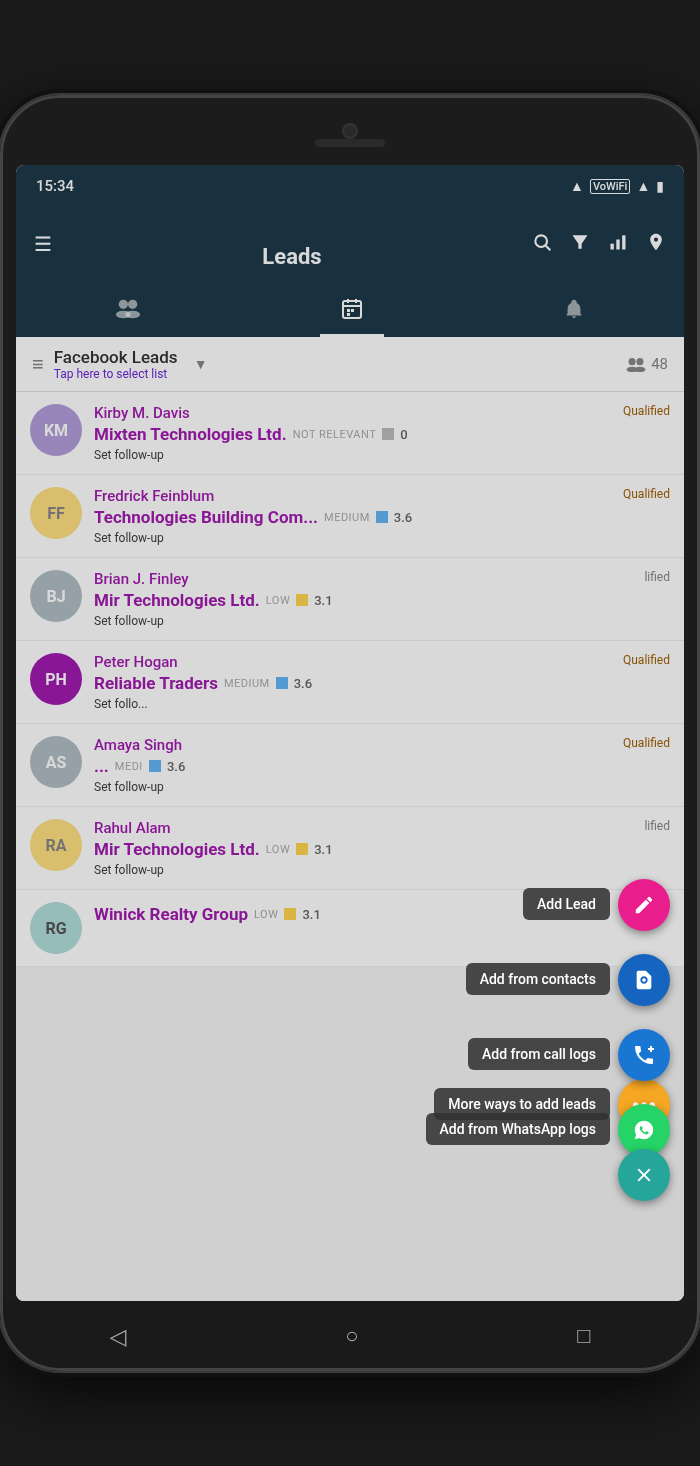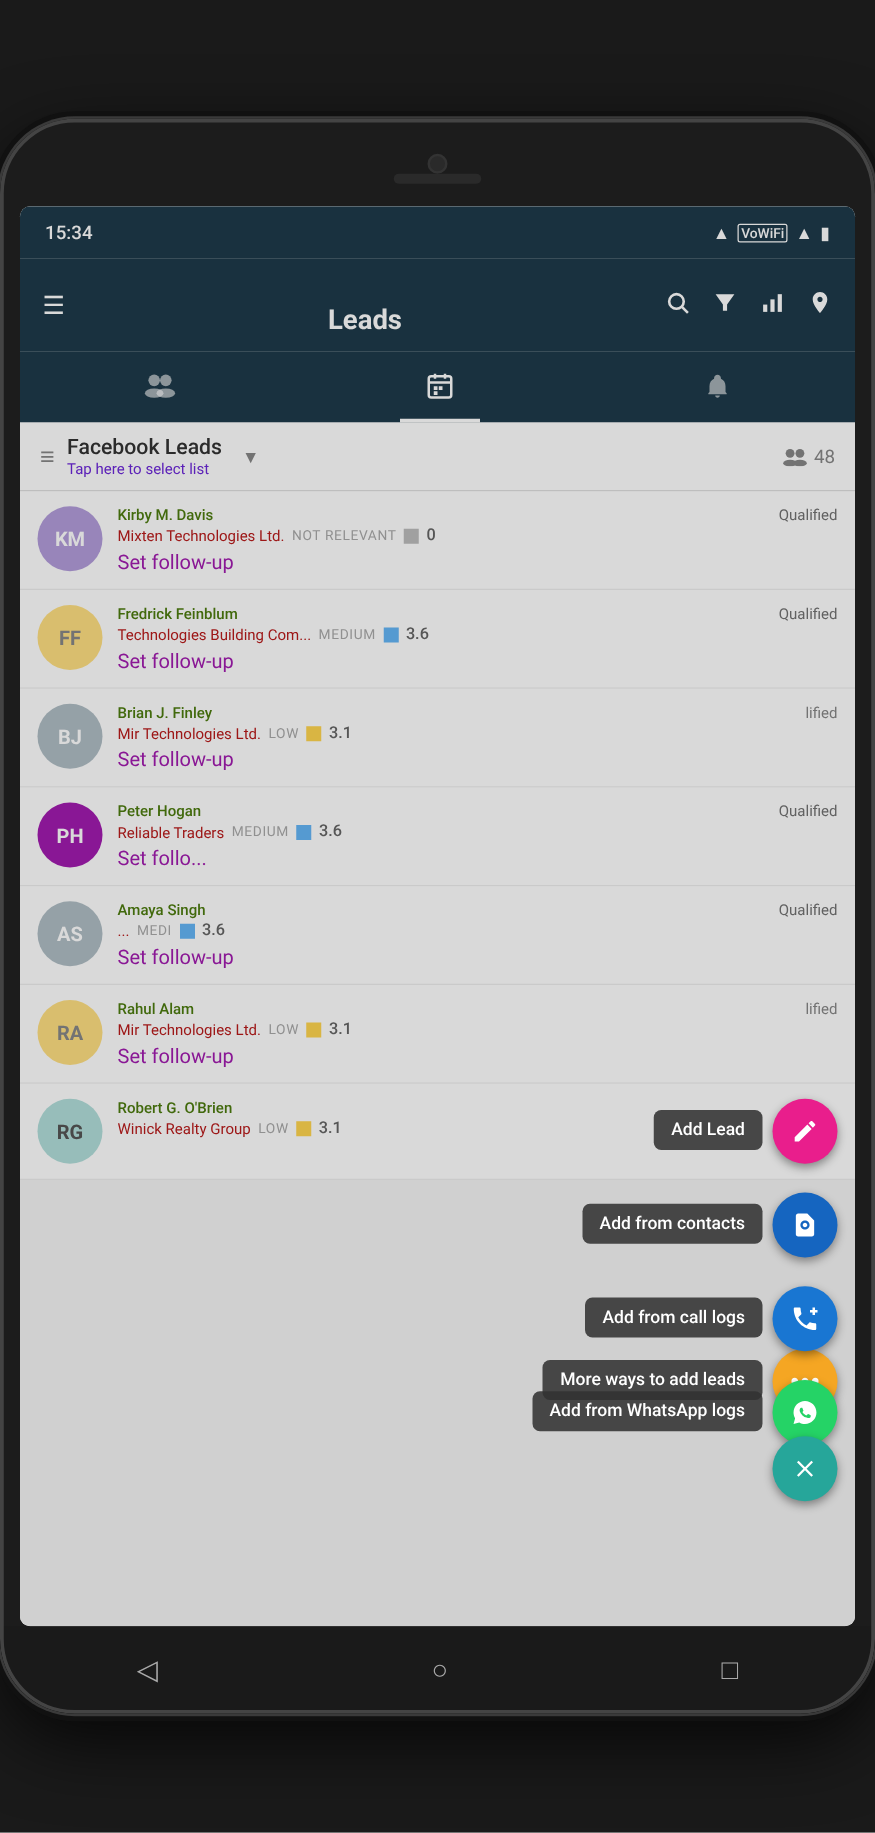--- a/index.html
+++ b/index.html
@@ -238,57 +238,58 @@
       flex: 1;
     }
 
     .lead-name-row {
       display: flex;
       justify-content: space-between;
       align-items: flex-start;
     }
 
     .lead-name {
-      font-size: 12px;
-      color: #4d7c0f;
+      font-size: 15px;
+      color: #a21caf;
       font-weight: 500;
     }
 
     .lead-status {
       font-size: 12px;
-      color: #737373;
+      color: #a16207;
     }
 
     .lead-company-row {
       display: flex;
       align-items: center;
       gap: 6px;
       margin-top: 2px;
     }
 
     .lead-company {
-      font-size: 12px;
-      color: #b91c1c;
+      font-size: 17px;
+      color: #a21caf;
+      font-weight: bold;
     }
 
     .lead-tag {
       font-size: 11px;
       color: #aaa;
       letter-spacing: 0.5px;
     }
 
     .lead-score {
       font-size: 13px;
       color: #666;
       font-weight: 500;
     }
 
     .lead-followup {
-      font-size: 16px;
-      color: #a21caf;
+      font-size: 12px;
+      color: #404040;
       margin-top: 4px;
     }
 
     
     .fab-container {
       position: absolute;
       bottom: 0;
       right: 0;
       left: 0;
       top: 0;
@@ -602,23 +603,20 @@
             <span style="display:inline-block;width:12px;height:12px;background:#ffd54f;vertical-align:middle;"></span>
             <span class="lead-score">3.1</span>
           </div>
           <div class="lead-followup">Set follow-up</div>
         </div>
       </div>
 
       <div class="lead-item">
         <div class="avatar" style="background:#b2dfdb;color:#555;">RG</div>
         <div class="lead-info">
-          <div class="lead-name-row">
-            <span class="lead-name">Robert G. O'Brien</span>
-          </div>
           <div class="lead-company-row">
             <span class="lead-company">Winick Realty Group</span>
             <span class="lead-tag">LOW</span>
             <span style="display:inline-block;width:12px;height:12px;background:#ffd54f;vertical-align:middle;"></span>
             <span class="lead-score">3.1</span>
           </div>
         </div>
       </div>
 
     </div>

